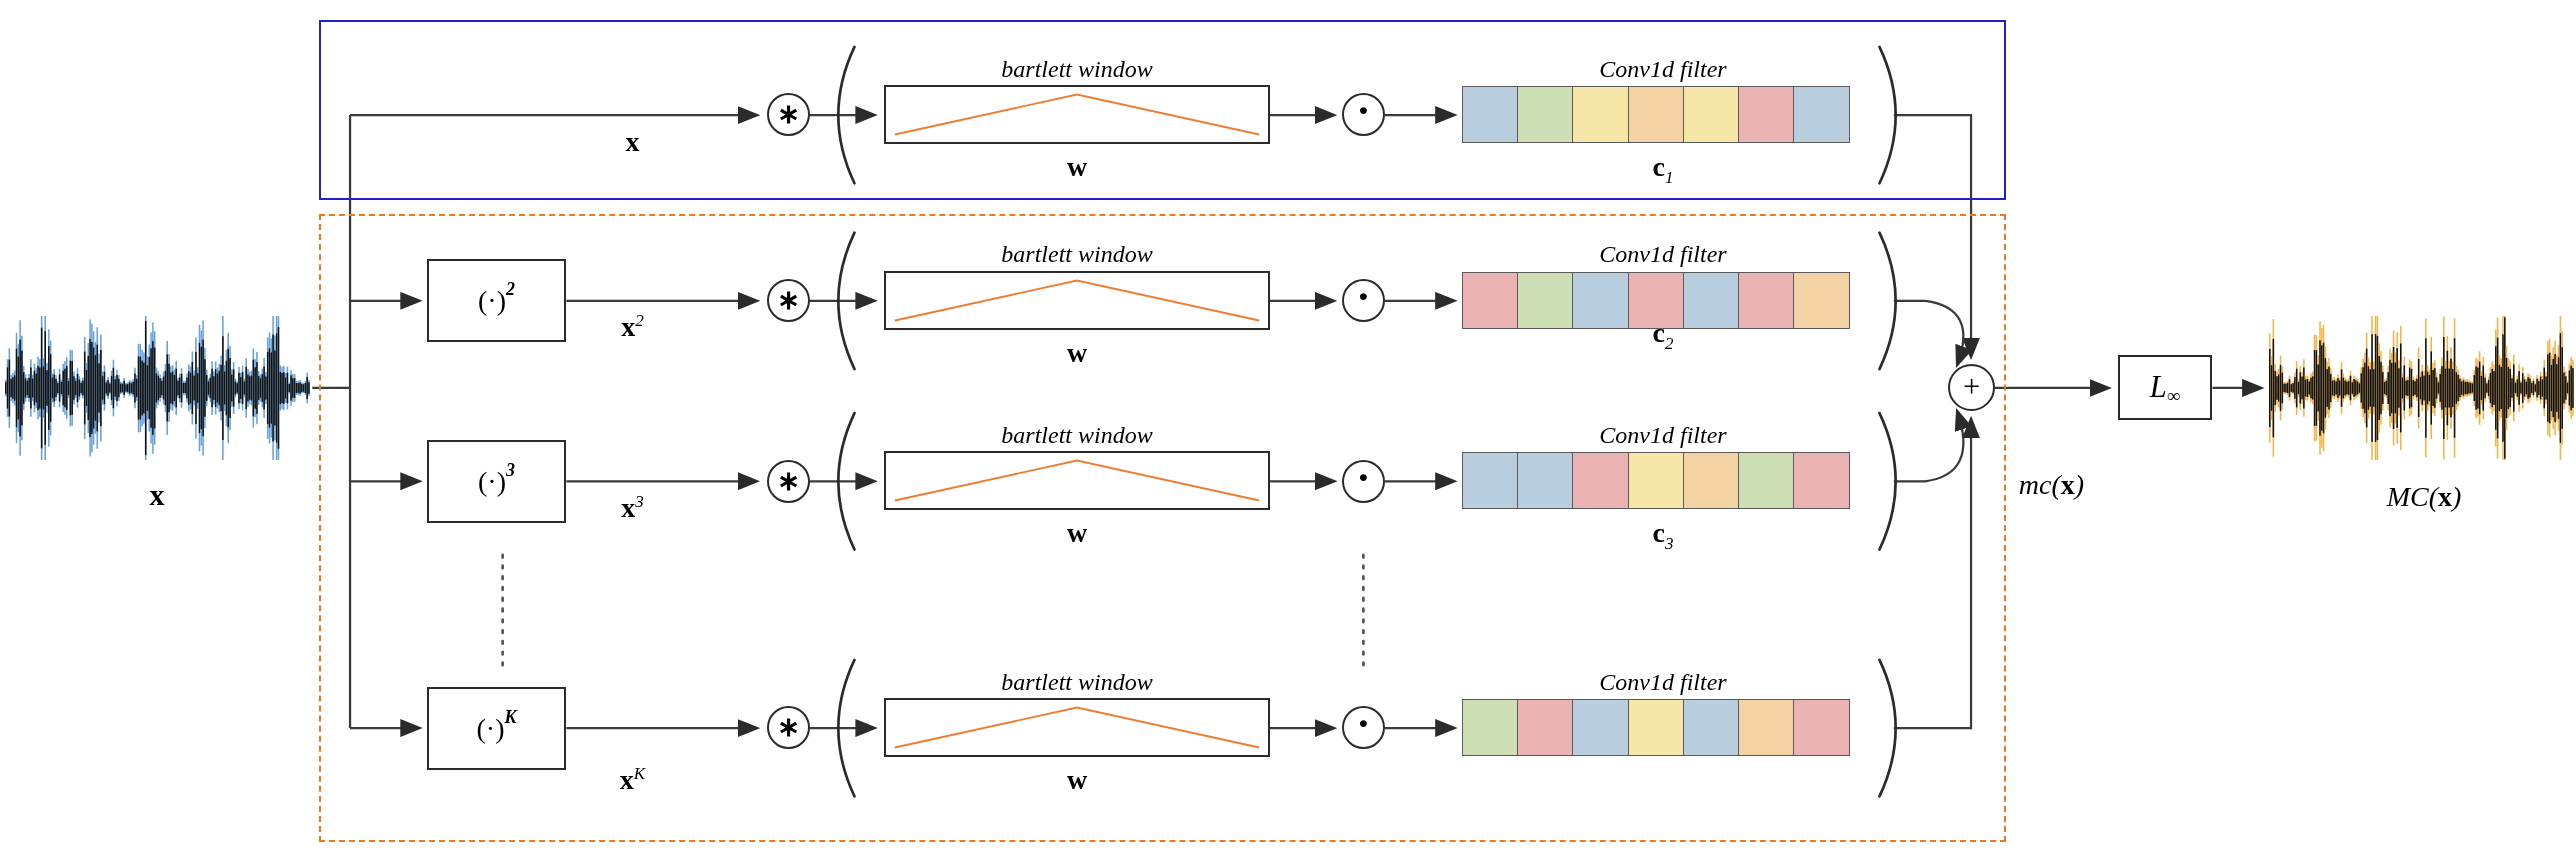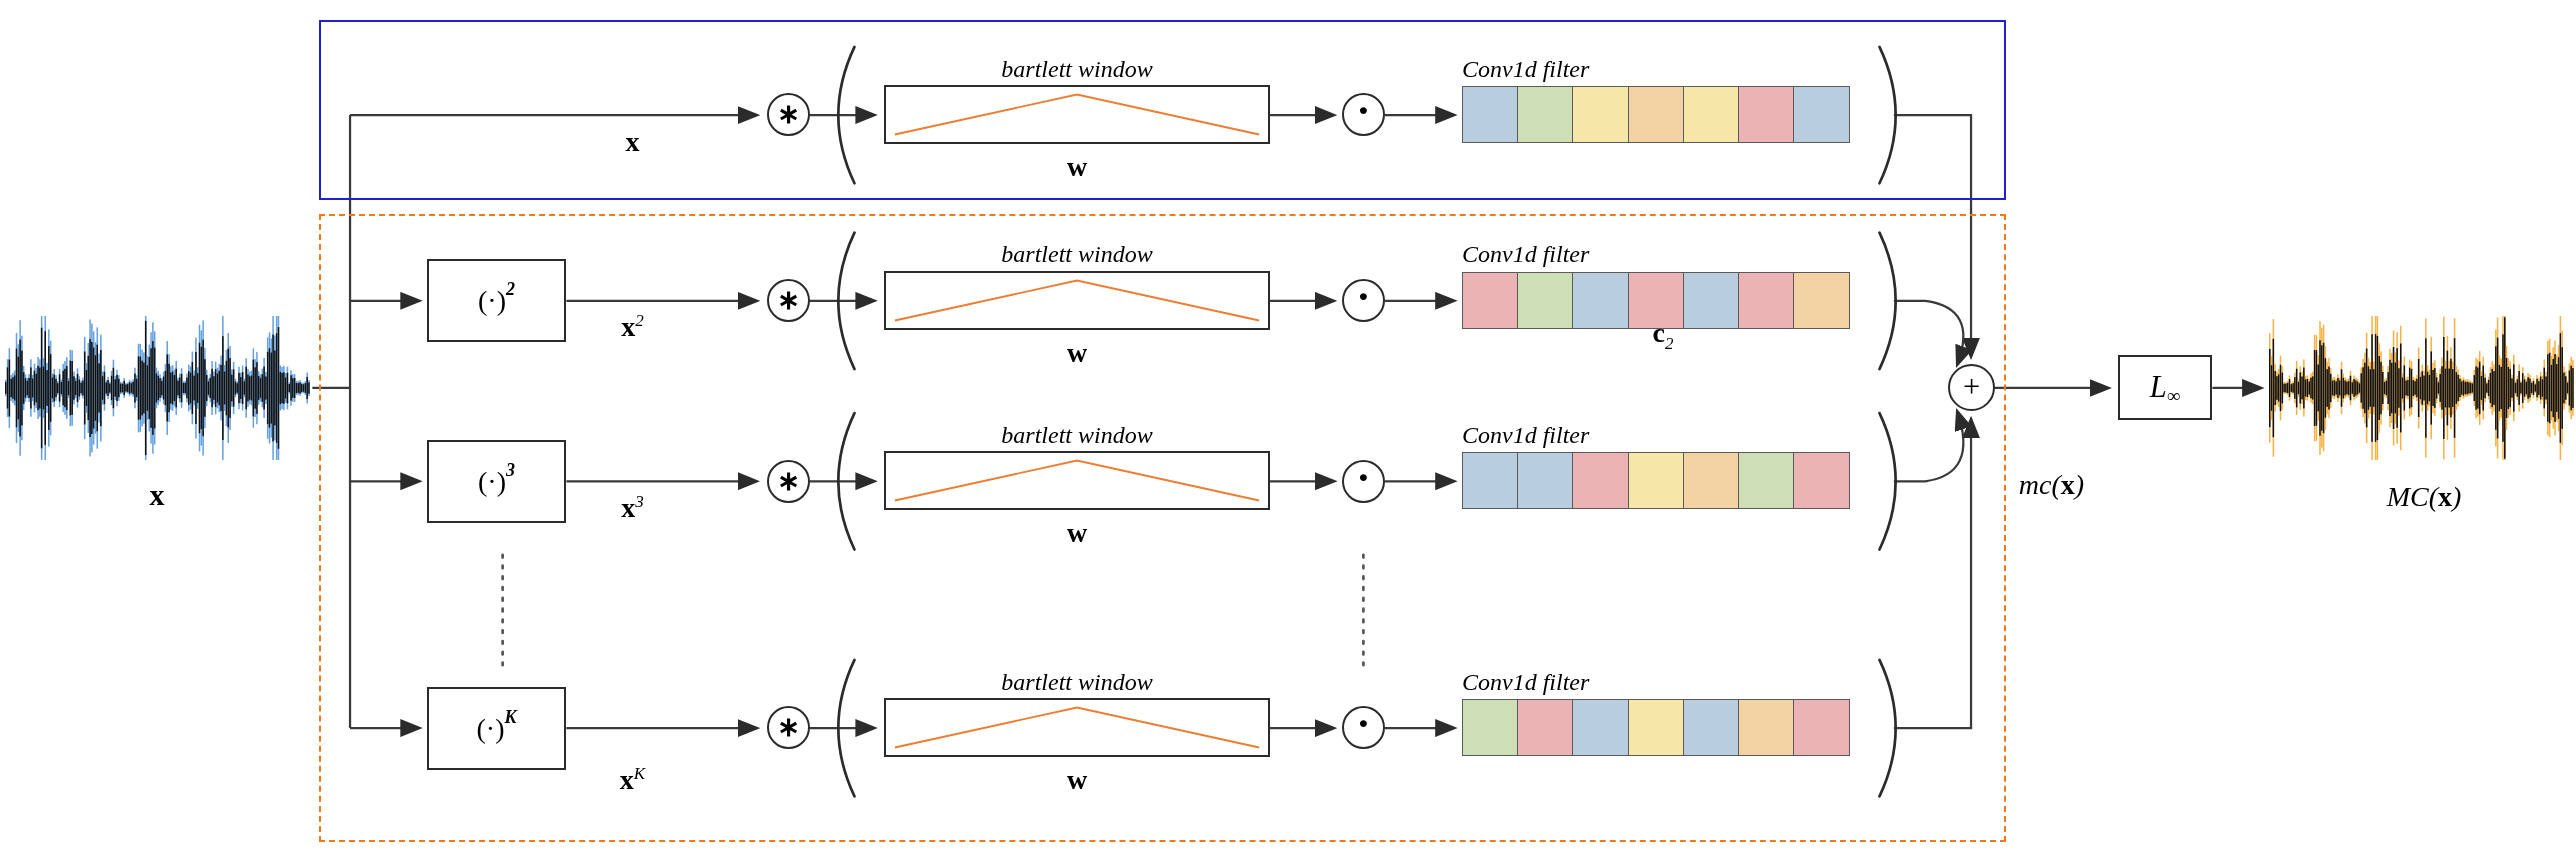--- a/index.html
+++ b/index.html
@@ -16,21 +16,21 @@
   .signal-label { position:absolute; left:574px; width:117px; text-align:center; font-size:28px; }
   .signal-label b { font-weight:bold; }
   .signal-label sup { font-size:17px; font-style:italic; vertical-align:super; }
   .op-circle { position:absolute; width:43px; height:43px; border:2.2px solid #2b2b2b; border-radius:50%;
                background:#fff; display:flex; align-items:center; justify-content:center; }
   .op-circle.conv span { font-size:27px; font-weight:bold; line-height:1; }
   .op-circle.dot span  { font-size:43px; font-weight:bold; line-height:1; margin-top:-7.2px; }
   .op-circle.plus { width:47px; height:47px; left:1948px; top:364px; }
   .op-circle.plus span { font-size:30.5px; line-height:1; }
   .win-title  { position:absolute; left:884px;  width:386px; text-align:center; font-style:italic; font-size:24px; }
-  .filter-title{ position:absolute; left:1462px; width:402px; text-align:left; font-style:italic; font-size:24px; }
+  .filter-title{ position:absolute; left:1462px; width:402px; text-align:center; font-style:italic; font-size:24px; }
   .win-box { position:absolute; left:884px; width:386px; height:59px; border:2.2px solid #2b2b2b; background:#fff; }
   .win-box svg { width:100%; height:100%; display:block; }
   .w-label { position:absolute; left:884px; width:386px; text-align:center; font-size:28px; font-weight:bold; }
   .filter { position:absolute; left:1462px; height:57px; display:flex; }
   .fsq { width:57px; height:57px; border:1.8px solid #5a5a5a; margin-left:-1.8px; }
   .fsq:first-child { margin-left:0; }
   .filter-label { position:absolute; left:1462px; width:402px; text-align:center; font-size:28px; font-weight:bold; }
   .filter-label sub { font-size:17px; font-style:italic; font-weight:normal; vertical-align:sub; }
   .lbox { position:absolute; left:2118px; top:355px; width:94px; height:65px; border:2.2px solid #2b2b2b;
           background:#fff; display:flex; align-items:center; justify-content:center; font-size:30.5px; font-style:italic; }
@@ -460,20 +460,21 @@
   <div class="filter-title" style="top:56px">Conv1d filter</div>
   <div class="filter" style="top:86px">
       <div class="fsq" style="background: rgb(184, 205, 222);"></div>
       <div class="fsq" style="background: rgb(207, 223, 181);"></div>
       <div class="fsq" style="background: rgb(246, 231, 169);"></div>
       <div class="fsq" style="background: rgb(243, 211, 164);"></div>
       <div class="fsq" style="background: rgb(246, 231, 169);"></div>
       <div class="fsq" style="background: rgb(236, 179, 181);"></div>
       <div class="fsq" style="background: rgb(184, 205, 222);"></div>
     </div>
+  <div class="filter-label" style="top:151px"><b>c</b><sub>1</sub></div>
 
   <div class="power-box" style="top:259px">
       <span>(·)</span>
       <sup>2</sup>
     </div>
   <div class="signal-label" style="top:311px"><b>x</b><sup>2</sup></div>
   <div class="op-circle conv" style="left:767px;top:279px">
       <span>∗</span>
     </div>
   <div class="win-title" style="top:241px">bartlett window</div>
@@ -519,20 +520,21 @@
   <div class="filter-title" style="top:422px">Conv1d filter</div>
   <div class="filter" style="top:452px">
       <div class="fsq" style="background: rgb(184, 205, 222);"></div>
       <div class="fsq" style="background: rgb(184, 205, 222);"></div>
       <div class="fsq" style="background: rgb(236, 179, 181);"></div>
       <div class="fsq" style="background: rgb(246, 231, 169);"></div>
       <div class="fsq" style="background: rgb(243, 211, 164);"></div>
       <div class="fsq" style="background: rgb(207, 223, 181);"></div>
       <div class="fsq" style="background: rgb(236, 179, 181);"></div>
     </div>
+  <div class="filter-label" style="top:517px"><b>c</b><sub>3</sub></div>
 
   <div class="power-box" style="top:687px">
       <span>(·)</span>
       <sup>K</sup>
     </div>
   <div class="signal-label" style="top:764px"><b>x</b><sup>K</sup></div>
   <div class="op-circle conv" style="left:767px;top:706px">
       <span>∗</span>
     </div>
   <div class="win-title" style="top:669px">bartlett window</div>

